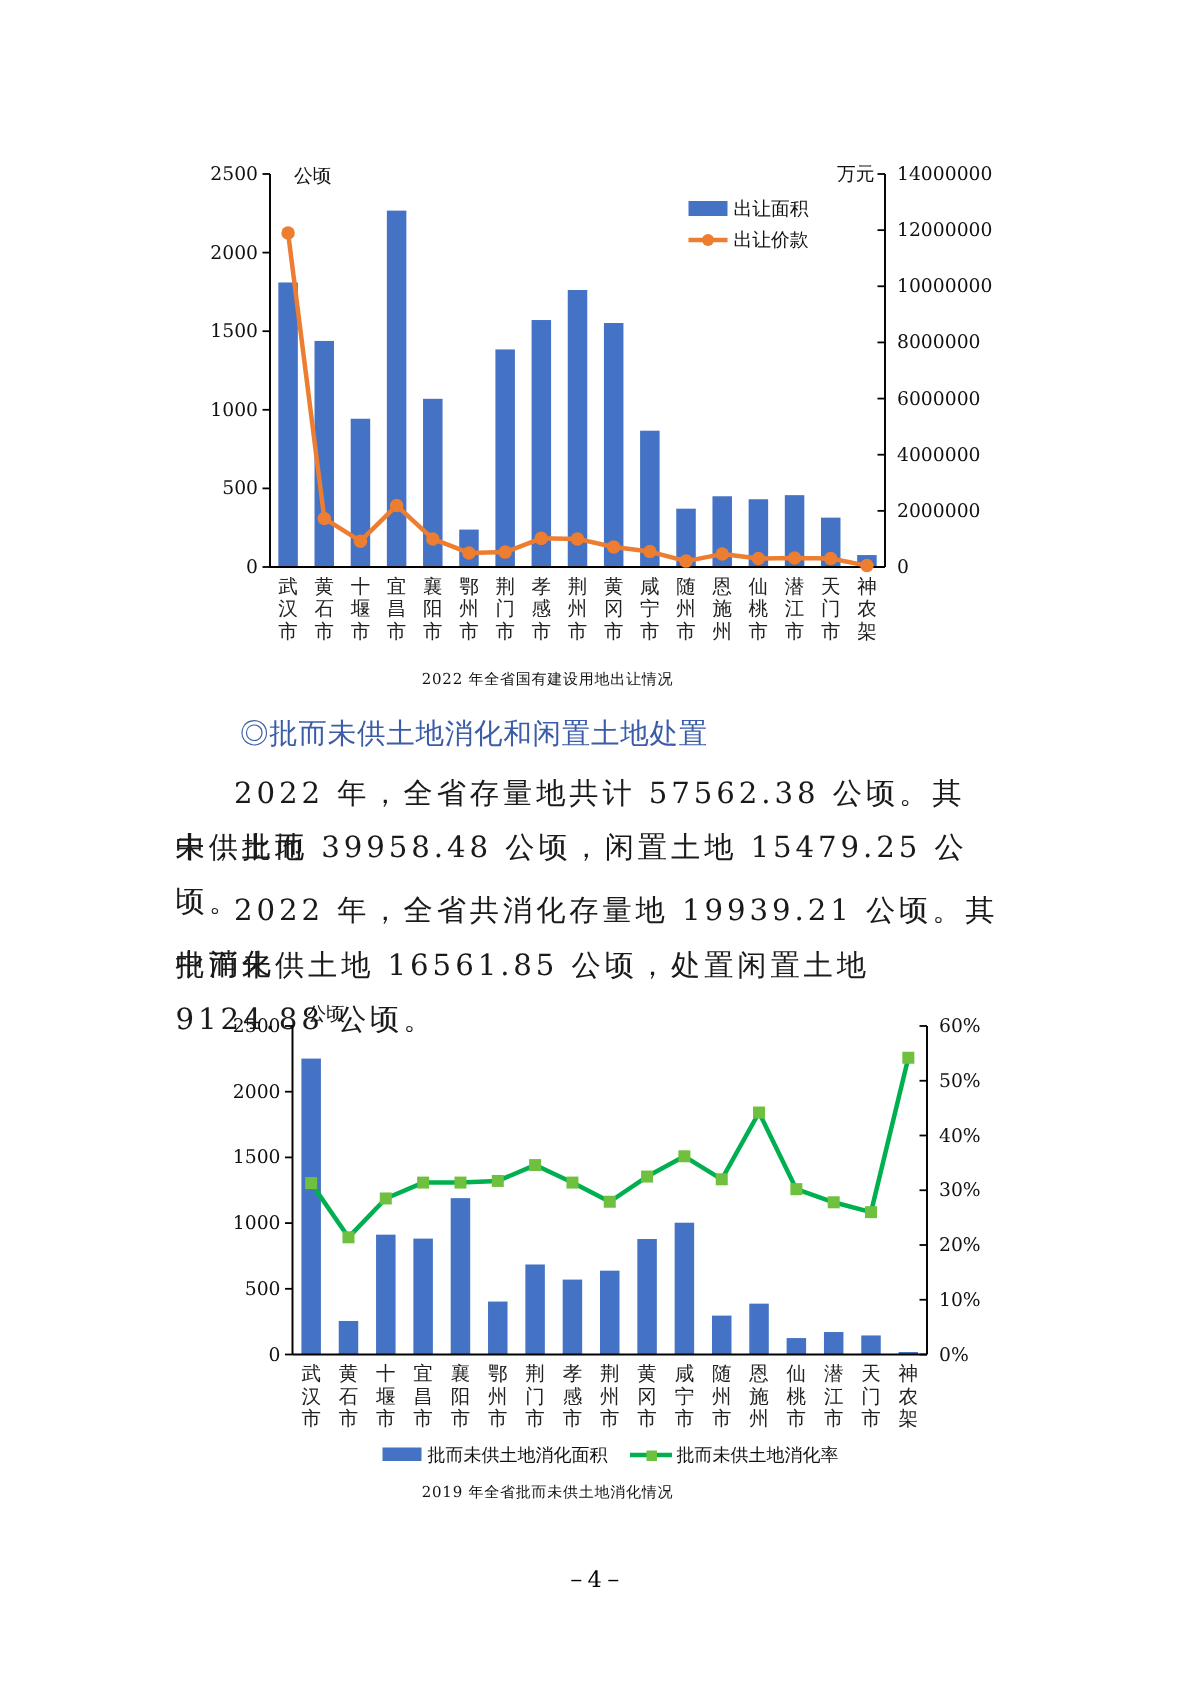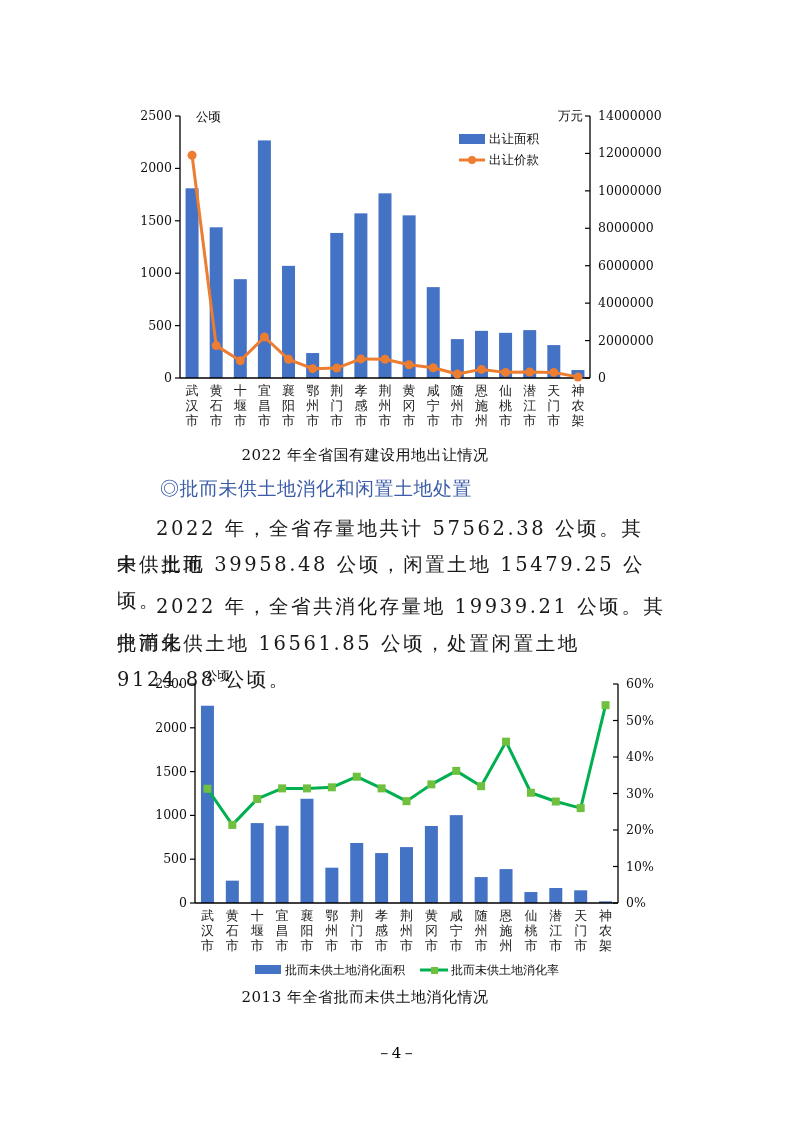--- a/index.html
+++ b/index.html
@@ -1,21 +1,21 @@
 <!DOCTYPE html>
 <html><head>
 <meta charset="utf-8">
 <style>
   html, body { margin:0; padding:0; background:#ffffff; }
   body { width:793px; height:1122px; position:relative; overflow:hidden;
          font-family:"DejaVu Serif","Liberation Serif",serif; color:#000; }
   .abs { position:absolute; }
   svg text { font-family:"DejaVu Serif","Liberation Serif",serif; }
   .caption { position:absolute; left:0; width:730px; text-align:center;
-             font-size:15px; color:#111; letter-spacing:0.5px; }
+             font-size:10px; color:#111; letter-spacing:0.5px; }
   .heading { position:absolute; left:160px; top:476px; font-size:19px;
              font-family:Liberation Serif, serif;
              color:#3b5ca8; letter-spacing:0.5px; }
   .para { position:absolute; left:117px; width:560px; font-size:19.5px;
           line-height:36px; letter-spacing:2.6px; color:#1a1a1a; }
   .pagenum { position:absolute; top:1044px; left:0; width:793px; text-align:center;
              font-size:15px; color:#000; }
 </style>
 </head>
 <body>
@@ -273,15 +273,15 @@
     <text x="605.5588235294117" y="920" font-size="13" text-anchor="middle" fill="#222">神</text>
     <text x="605.5588235294117" y="935" font-size="13" text-anchor="middle" fill="#222">农</text>
     <text x="605.5588235294117" y="950" font-size="13" text-anchor="middle" fill="#222">架</text>
     <rect x="255" y="965" width="26" height="9" fill="#4472c4"></rect>
     <text x="285" y="974" font-size="12" fill="#111">批而未供土地消化面积</text>
     <line x1="420" y1="970" x2="448" y2="970" stroke="#00b050" stroke-width="3"></line>
     <rect x="431" y="967" width="7" height="7" fill="#70c040"></rect>
     <text x="451" y="974" font-size="12" fill="#111">批而未供土地消化率</text>
   </svg>
 
-<div class="caption" style="top:988px">2013 年全省批而未供土地消化情况</div>
+<div class="caption" style="top:988px">2019 年全省批而未供土地消化情况</div>
 
 <div class="pagenum">－4－</div>
 
 </body></html>

